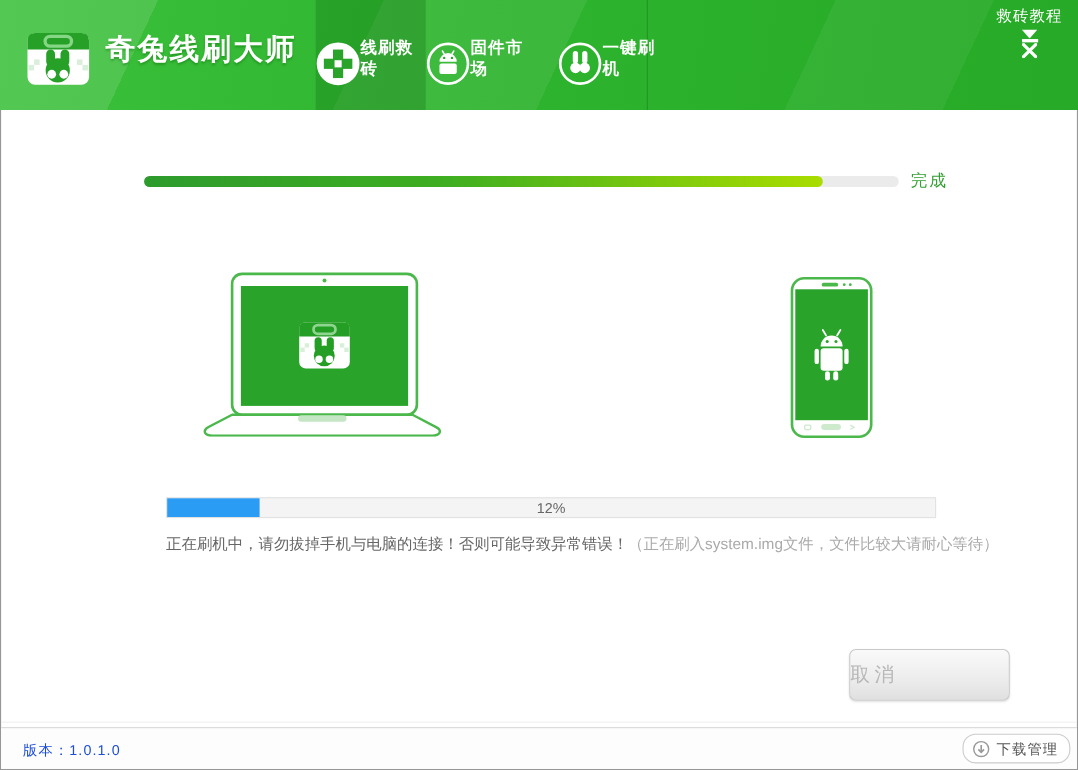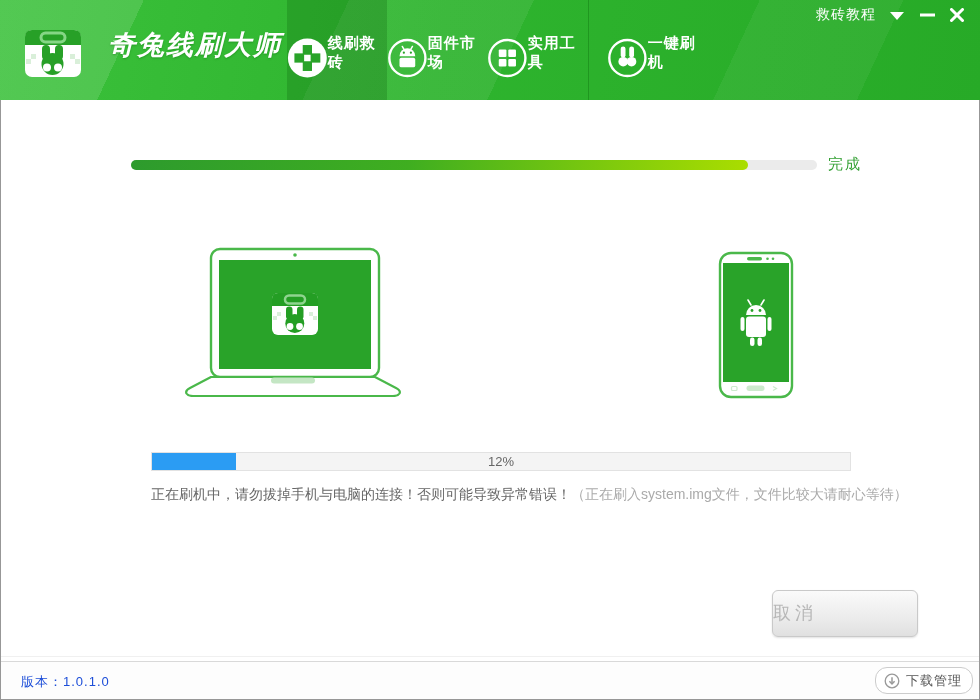--- a/index.html
+++ b/index.html
@@ -9,33 +9,33 @@
   
   .header {
     position:absolute; top:0; left:0; width:980px; height:100px;
     background-image:
       linear-gradient(115deg, rgba(255,255,255,.12) 0 14%, rgba(255,255,255,0) 14% 34%,
                       rgba(255,255,255,.07) 34% 52%, rgba(255,255,255,0) 52% 74%,
                       rgba(255,255,255,.05) 74% 88%, rgba(255,255,255,0) 88%),
       linear-gradient(100deg, #3bc13b 0%, #2eb42e 45%, #27aa27 100%);
   }
   .logo { position:absolute; left:24px; top:26px; width:58px; height:52px; }
-  .brand { position:absolute; left:108px; top:27px; color:#fff;font-style:italic; }
+  .brand { position:absolute; left:96px; top:27px; color:#fff; }
   .brand .title { font-size:27px; font-weight:bold; letter-spacing:2px; text-shadow:0 1px 2px rgba(0,90,0,.35); }
   .brand .subtitle { margin-top:7px; font-size:13px; letter-spacing:1px; opacity:.95; }
 
   .tabs { position:absolute; left:287px; top:0; height:100px; display:flex; }
   .tab { width:100px; height:100px; display:flex; align-items:center; cursor:pointer; }
   .tab .ticon { margin-top:16px; width:44px; height:44px; }
   .tab .tlabel { margin-top:6px; color:#fff; font-size:15px; font-weight:bold; letter-spacing:1px; }
   .tab.active { background:rgba(0,70,0,.20); }
   .tab-gap { width:20px; position:relative; }
   .tab-divider { position:absolute; left:288px; top:0; width:1px; height:100px; background:rgba(0,85,0,.28); }
 
-  .win-controls { position:absolute; top:4px; right:8px; height:24px; display:flex; color:#fff; }
+  .win-controls { position:absolute; top:4px; right:8px; height:24px; display:flex; align-items:center; color:#fff;flex-direction:column; }
   .tutorial-link { font-size:14px; letter-spacing:1px; padding:2px 6px; cursor:pointer; }
   .ctrl { width:30px; height:22px; display:flex; align-items:center; justify-content:center; cursor:pointer; }
 
   
   .body-frame {
     position:absolute; top:100px; left:0; width:980px; height:600px;
     background:#fff; border:1px solid #979797; border-top:none;
   }
 
   
@@ -130,32 +130,20 @@
             <line x1="27.5" y1="9.5" x2="25.5" y2="13"></line>
           </g>
           <path d="M13.5 20 a8.5 8.5 0 0 1 17 0 z" fill="#fff"></path>
           <circle cx="18.2" cy="16.2" r="1.2" fill="#29a329"></circle>
           <circle cx="25.8" cy="16.2" r="1.2" fill="#29a329"></circle>
           <rect x="13.5" y="21.6" width="17" height="10.5" rx="2" fill="#fff"></rect>
         </svg>
         <div class="tlabel">固件市场</div>
       </div>
 
-      <div class="tab">
-        <svg class="ticon" viewBox="0 0 44 44">
-          <circle cx="22" cy="22" r="19.5" fill="none" stroke="#fff" stroke-width="2.6"></circle>
-          <g fill="#fff">
-            <rect x="12.7" y="12.7" width="8.3" height="8.3" rx="1.2"></rect>
-            <rect x="23" y="12.7" width="8.3" height="8.3" rx="1.2"></rect>
-            <rect x="12.7" y="23" width="8.3" height="8.3" rx="1.2"></rect>
-            <rect x="23" y="23" width="8.3" height="8.3" rx="1.2"></rect>
-          </g>
-        </svg>
-        <div class="tlabel">实用工具</div>
-      </div>
 
       <div class="tab-gap"></div>
 
       <div class="tab">
         <svg class="ticon" viewBox="0 0 44 44">
           <circle cx="22" cy="22" r="19.5" fill="none" stroke="#fff" stroke-width="2.6"></circle>
           <g fill="#fff">
             <rect x="14.8" y="9.5" width="5.2" height="12" rx="2.6"></rect>
             <rect x="24" y="9.5" width="5.2" height="12" rx="2.6"></rect>
             <circle cx="17.5" cy="26" r="5.2"></circle>

